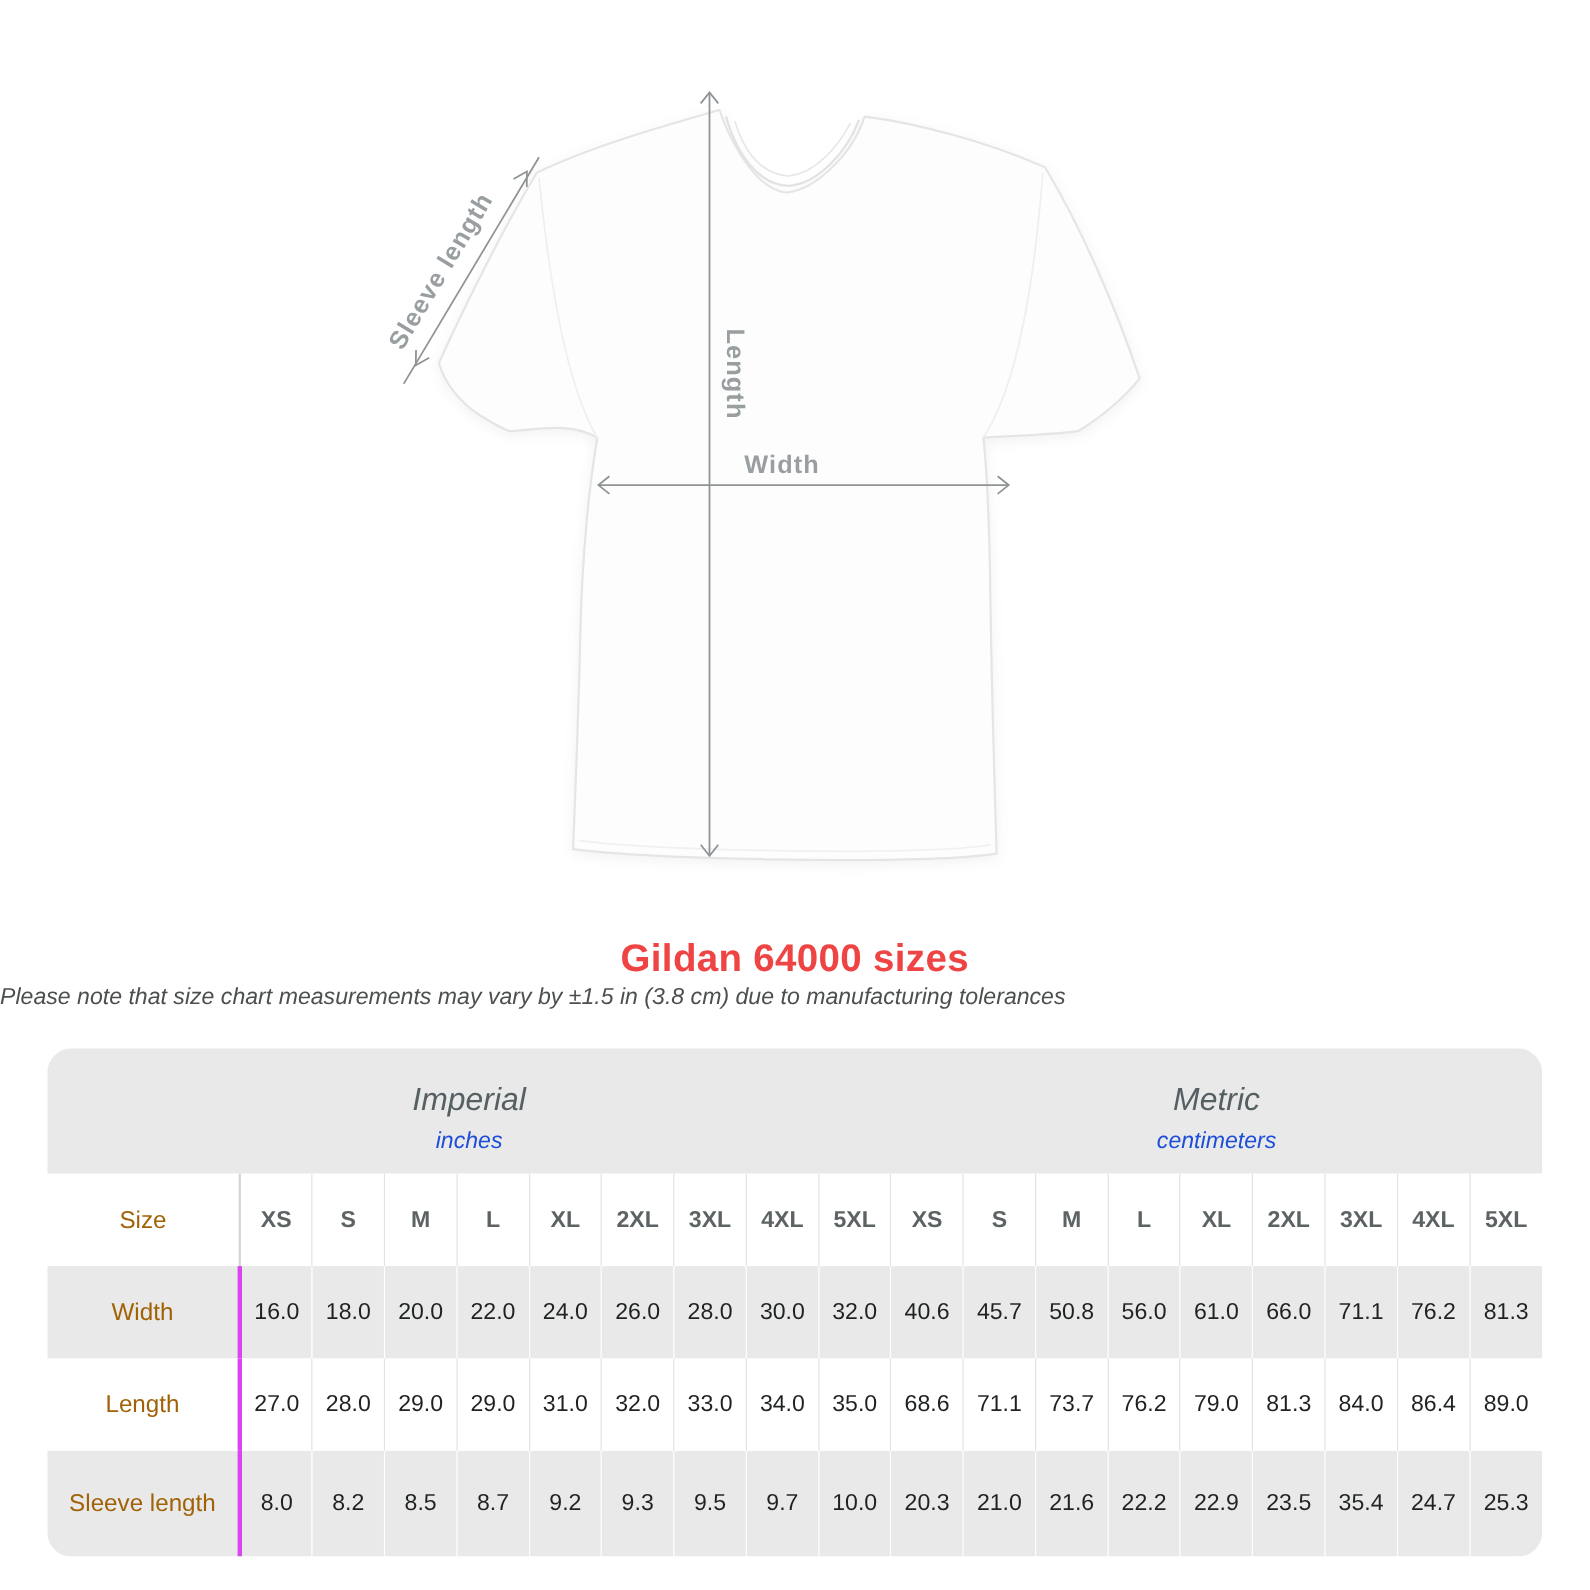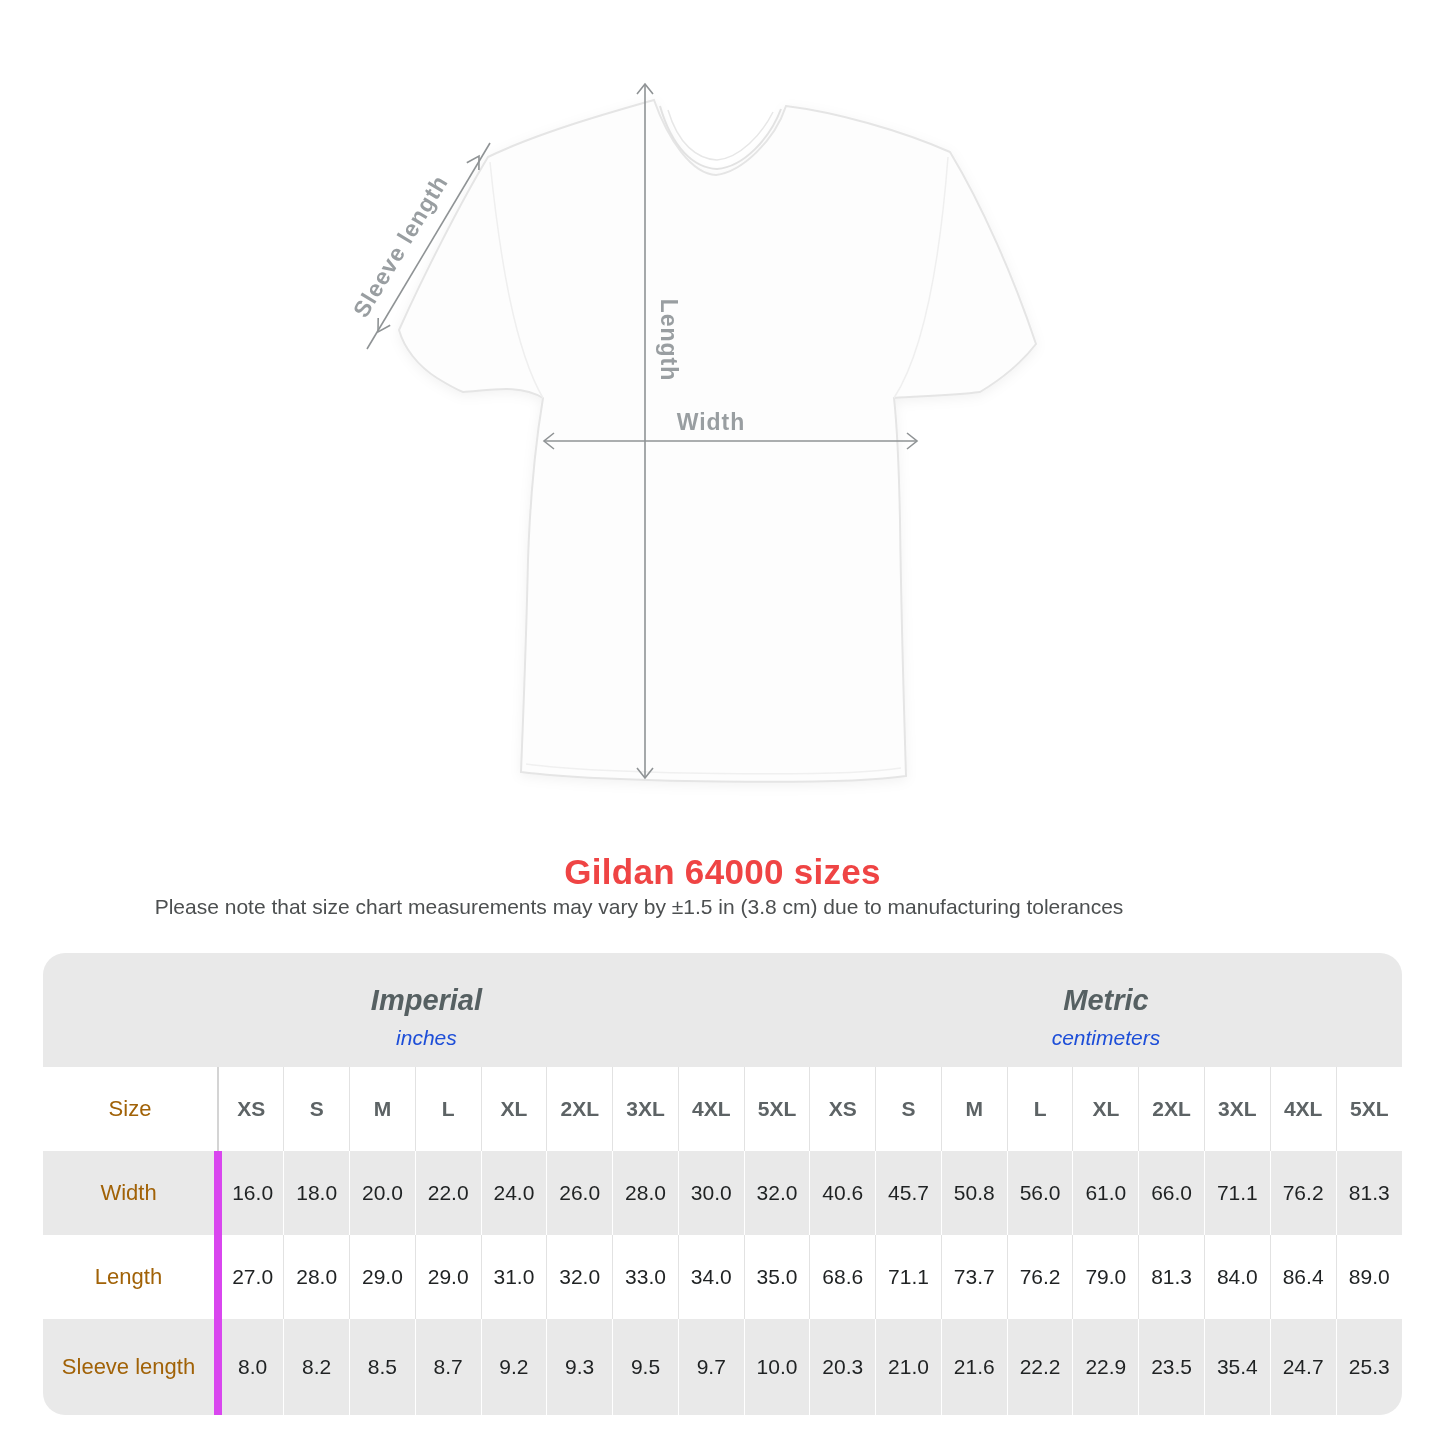--- a/index.html
+++ b/index.html
@@ -1,39 +1,39 @@
 <!DOCTYPE html>
 <html><head>
 <meta charset="utf-8">
 <style>
   html,body{margin:0;padding:0;background:#fff;}
   .page{position:relative;width:1445px;height:1445px;background:#fff;overflow:hidden;
         font-family:"Liberation Sans",sans-serif;}
   .diagram{position:absolute;left:0;top:0;}
   .title{position:absolute;left:0;top:852px;width:1445px;text-align:center;
          font-size:35px;font-weight:bold;color:#ef4444;letter-spacing:.3px;}
-  .note{position:absolute;left:0;top:895px;width:1278px;text-align:center;
-        font-size:21px;color:#4c4f50;}
+  .note{position:absolute;left:0;top:895px;width:1278px;
+        font-style:italic;font-size:21px;color:#4c4f50;}
   .table-wrap{position:absolute;left:43px;top:953px;width:1359px;border-radius:22px;overflow:hidden;}
   table.sizes{width:1359px;border-collapse:collapse;table-layout:fixed;}
   table.sizes td,table.sizes th{padding:0;text-align:center;vertical-align:middle;font-weight:normal;}
   tr.band-row td{height:114px;background:#e9e9e9;}
-  .gname{font-size:29px;font-weight:bold;font-style:italic;color:#566062;line-height:34px;padding-top:14px;}
+  .gname{font-size:29px;font-weight:normal;font-style:italic;color:#566062;line-height:34px;padding-top:14px;}
   .gunit{font-size:21px;font-style:italic;color:#1d4ed8;line-height:26px;padding-top:8px;}
   tr.size-row th{height:84px;background:#fff;}
   tr.size-row .shead{font-size:21px;font-weight:bold;color:#5d6365;border-left:1px solid #e2e2e2;}
   tr.size-row .shead.first{border-left:2px solid #d4d4d4;}
   .rlabel{font-size:22px;font-weight:bold;color:#a16207;}
   tr.data-row td{height:84px;font-size:21px;color:#1f2223;}
   tr.data-row.last td{height:96px;}
   tr.data-row.gray{background:#e9e9e9;}
   tr.data-row.white{background:#fff;}
   tr.data-row.gray td.val{border-left:1px solid #ffffff;}
   tr.data-row.white td.val{border-left:1px solid #e2e2e2;}
-  tr.data-row td.val.first{border-left:8px solid #d946ef;}
+  tr.data-row td.val.first{border-left:4px solid #d946ef;}
   .shirt{filter:drop-shadow(0 3px 6px rgba(0,0,0,0.05));}
   .dim{stroke:#8f9395;stroke-width:1.6;fill:none;}
   .dimlabel{font-family:"Liberation Sans",sans-serif;font-size:23px;font-weight:bold;
             fill:#999ea1;letter-spacing:1px;}
 </style>
 </head>
 <body>
 
 <div class="page">
 

